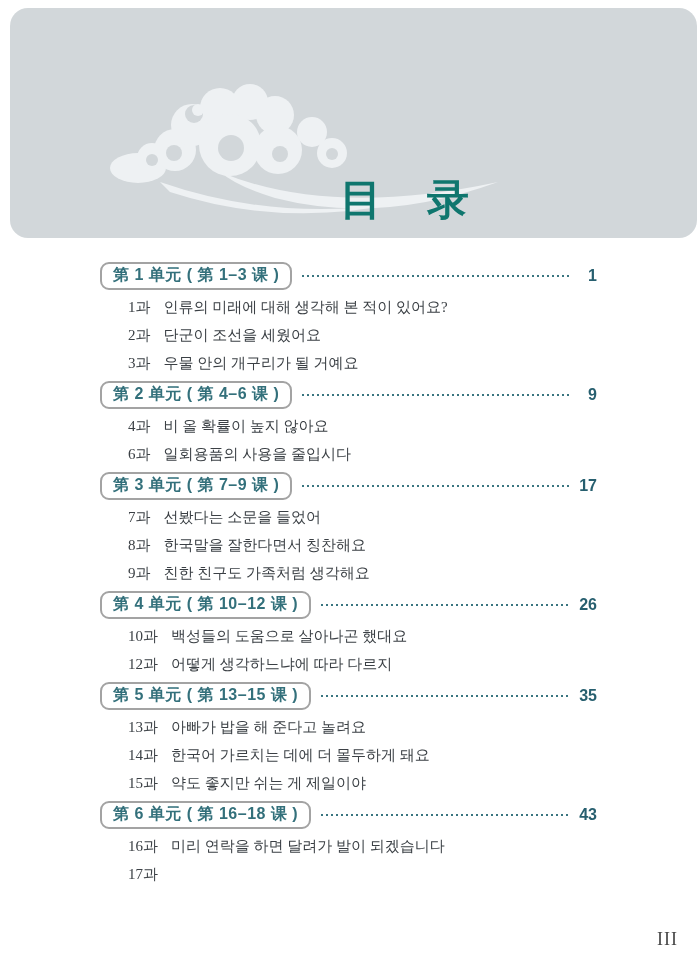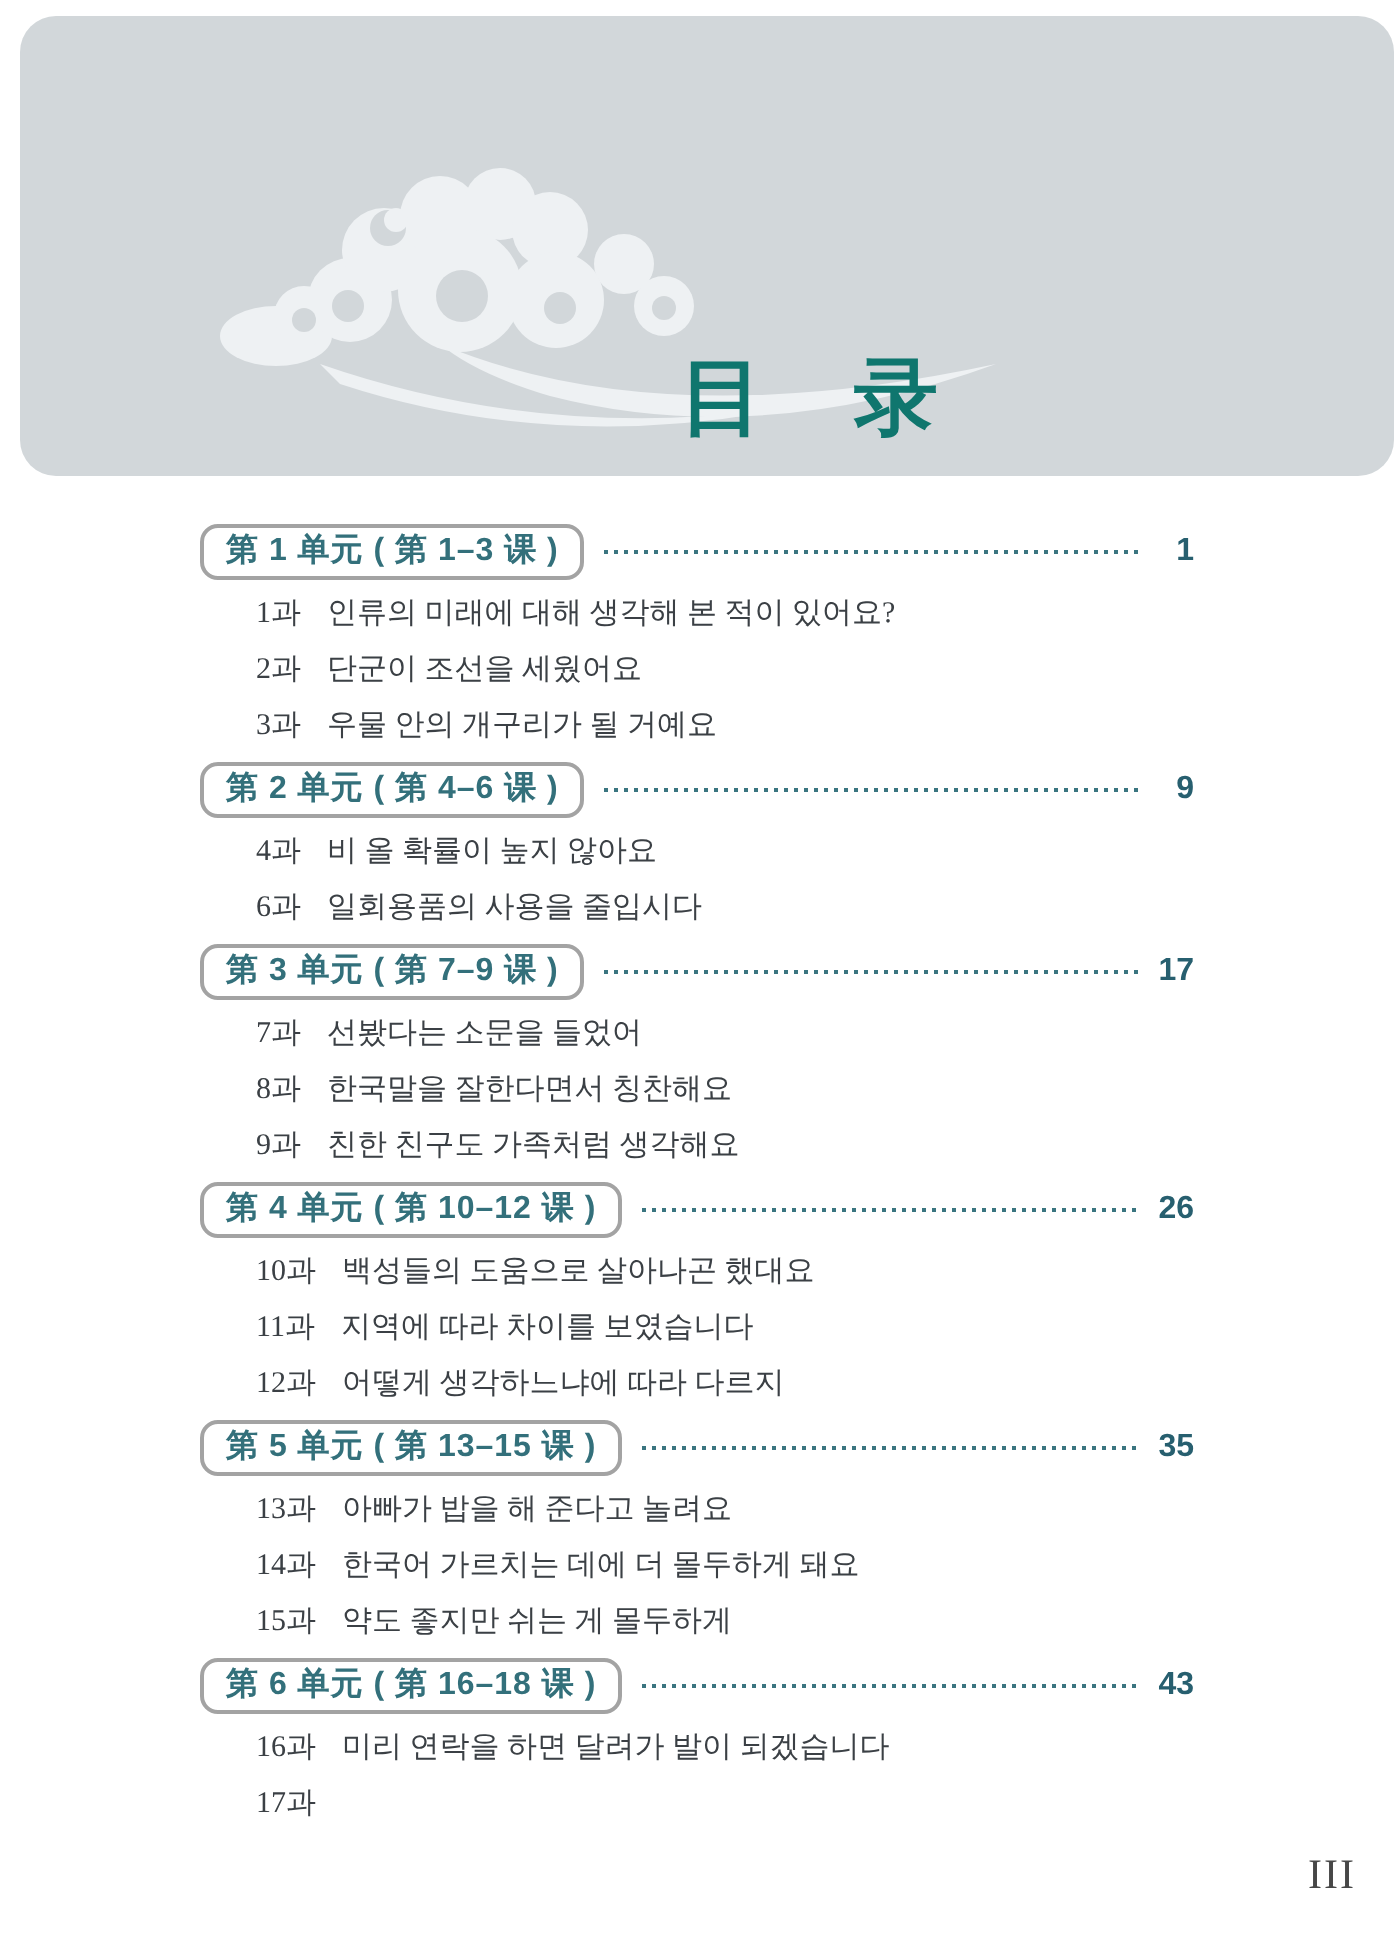--- a/index.html
+++ b/index.html
@@ -89,21 +89,21 @@
     color: #3b4045;
     white-space: nowrap;
   }
   .lesson .lnum { margin-right: 13px; }
 
   
   .folio {
     position: absolute;
     right: 22px; bottom: 28px;
     font-family: "Liberation Serif", serif;
-    font-size: 21px;
+    font-size: 18px;
     color: #474747;
     letter-spacing: 1px;
   }
 </style>
 </head>
 <body>
 
 <div class="banner">
   <div class="cloud-wrap">
     <svg width="410" height="150" viewBox="0 0 410 150">
@@ -212,24 +212,20 @@
       <span class="unit-box">第 4 单元 ( 第 10–12 课 )</span>
       <span class="leader"></span>
       <span class="pagenum">26</span>
     </div>
     <ul class="lessons">
       <li class="lesson">
         <span class="lnum">10과</span>
         <span class="ltitle">백성들의 도움으로 살아나곤 했대요</span>
       </li>
       <li class="lesson">
-        <span class="lnum">11과</span>
-        <span class="ltitle">지역에 따라 차이를 보였습니다</span>
-      </li>
-      <li class="lesson">
         <span class="lnum">12과</span>
         <span class="ltitle">어떻게 생각하느냐에 따라 다르지</span>
       </li>
     </ul>
   </section>
 
   <section class="unit">
     <div class="unit-header">
       <span class="unit-box">第 5 单元 ( 第 13–15 课 )</span>
       <span class="leader"></span>
@@ -239,21 +235,21 @@
       <li class="lesson">
         <span class="lnum">13과</span>
         <span class="ltitle">아빠가 밥을 해 준다고 놀려요</span>
       </li>
       <li class="lesson">
         <span class="lnum">14과</span>
         <span class="ltitle">한국어 가르치는 데에 더 몰두하게 돼요</span>
       </li>
       <li class="lesson">
         <span class="lnum">15과</span>
-        <span class="ltitle">약도 좋지만 쉬는 게 몰두하게</span>
+        <span class="ltitle">약도 좋지만 쉬는 게 제일이야</span>
       </li>
     </ul>
   </section>
 
   <section class="unit">
     <div class="unit-header">
       <span class="unit-box">第 6 单元 ( 第 16–18 课 )</span>
       <span class="leader"></span>
       <span class="pagenum">43</span>
     </div>

